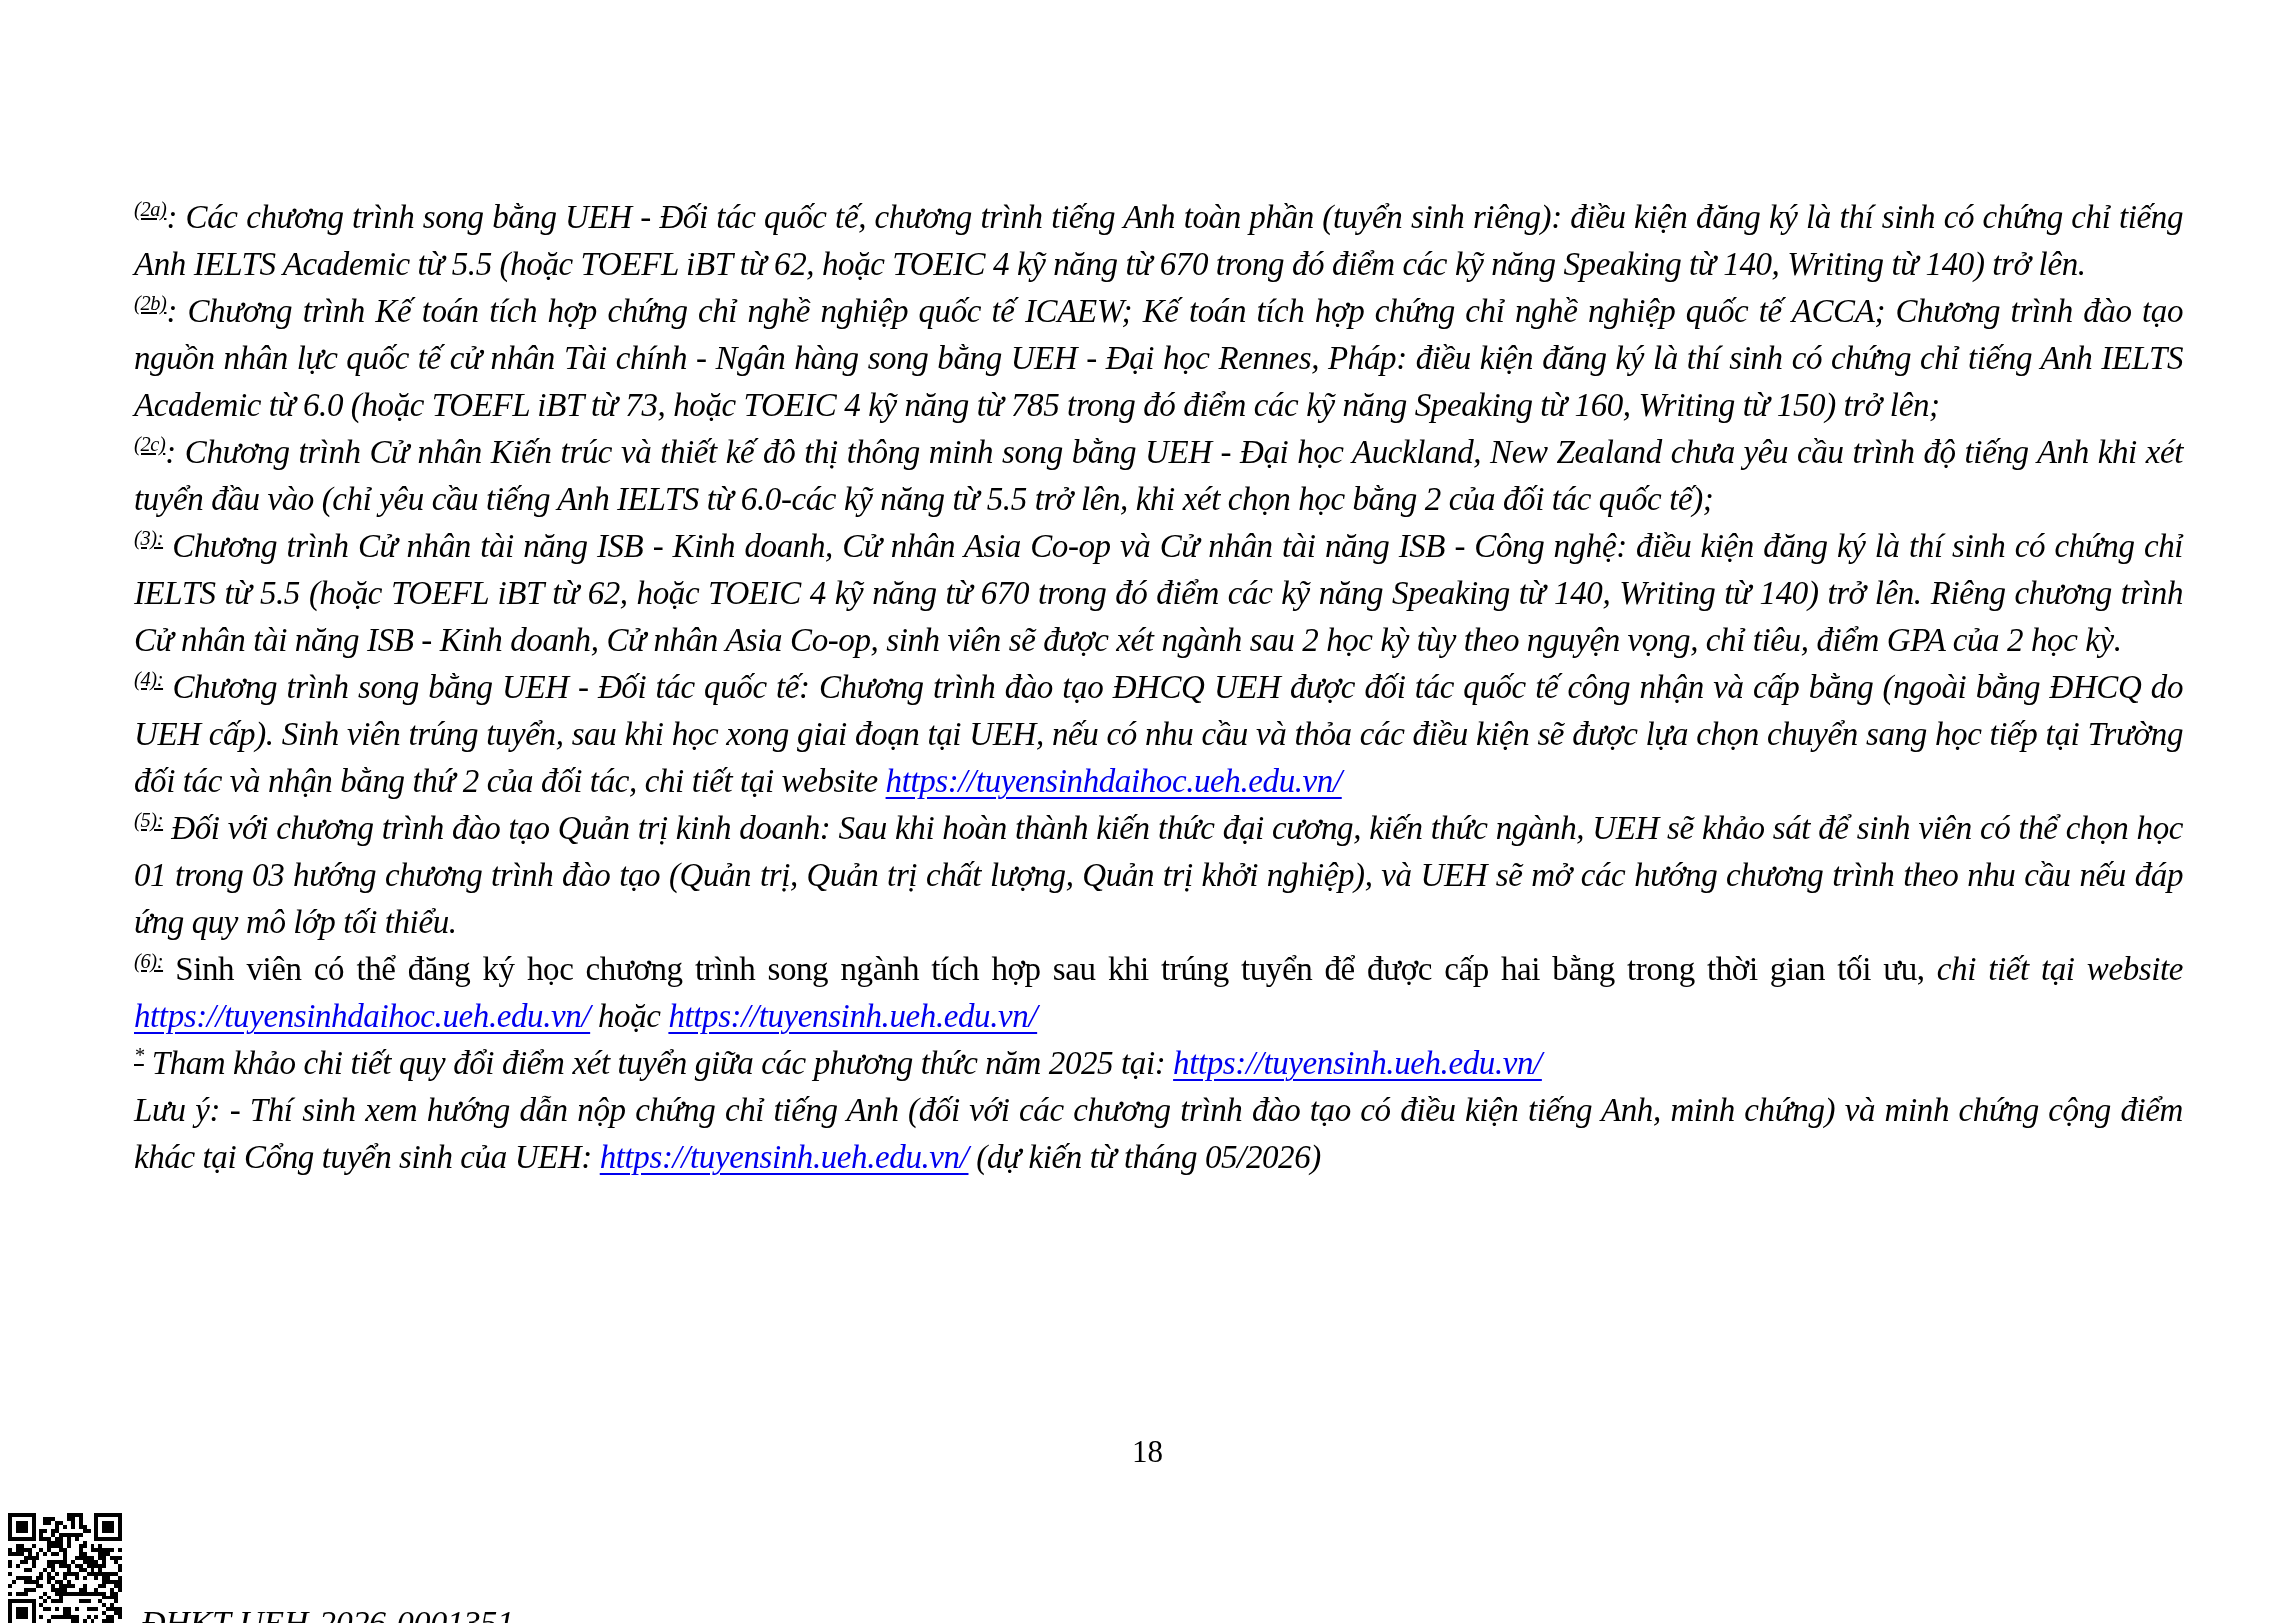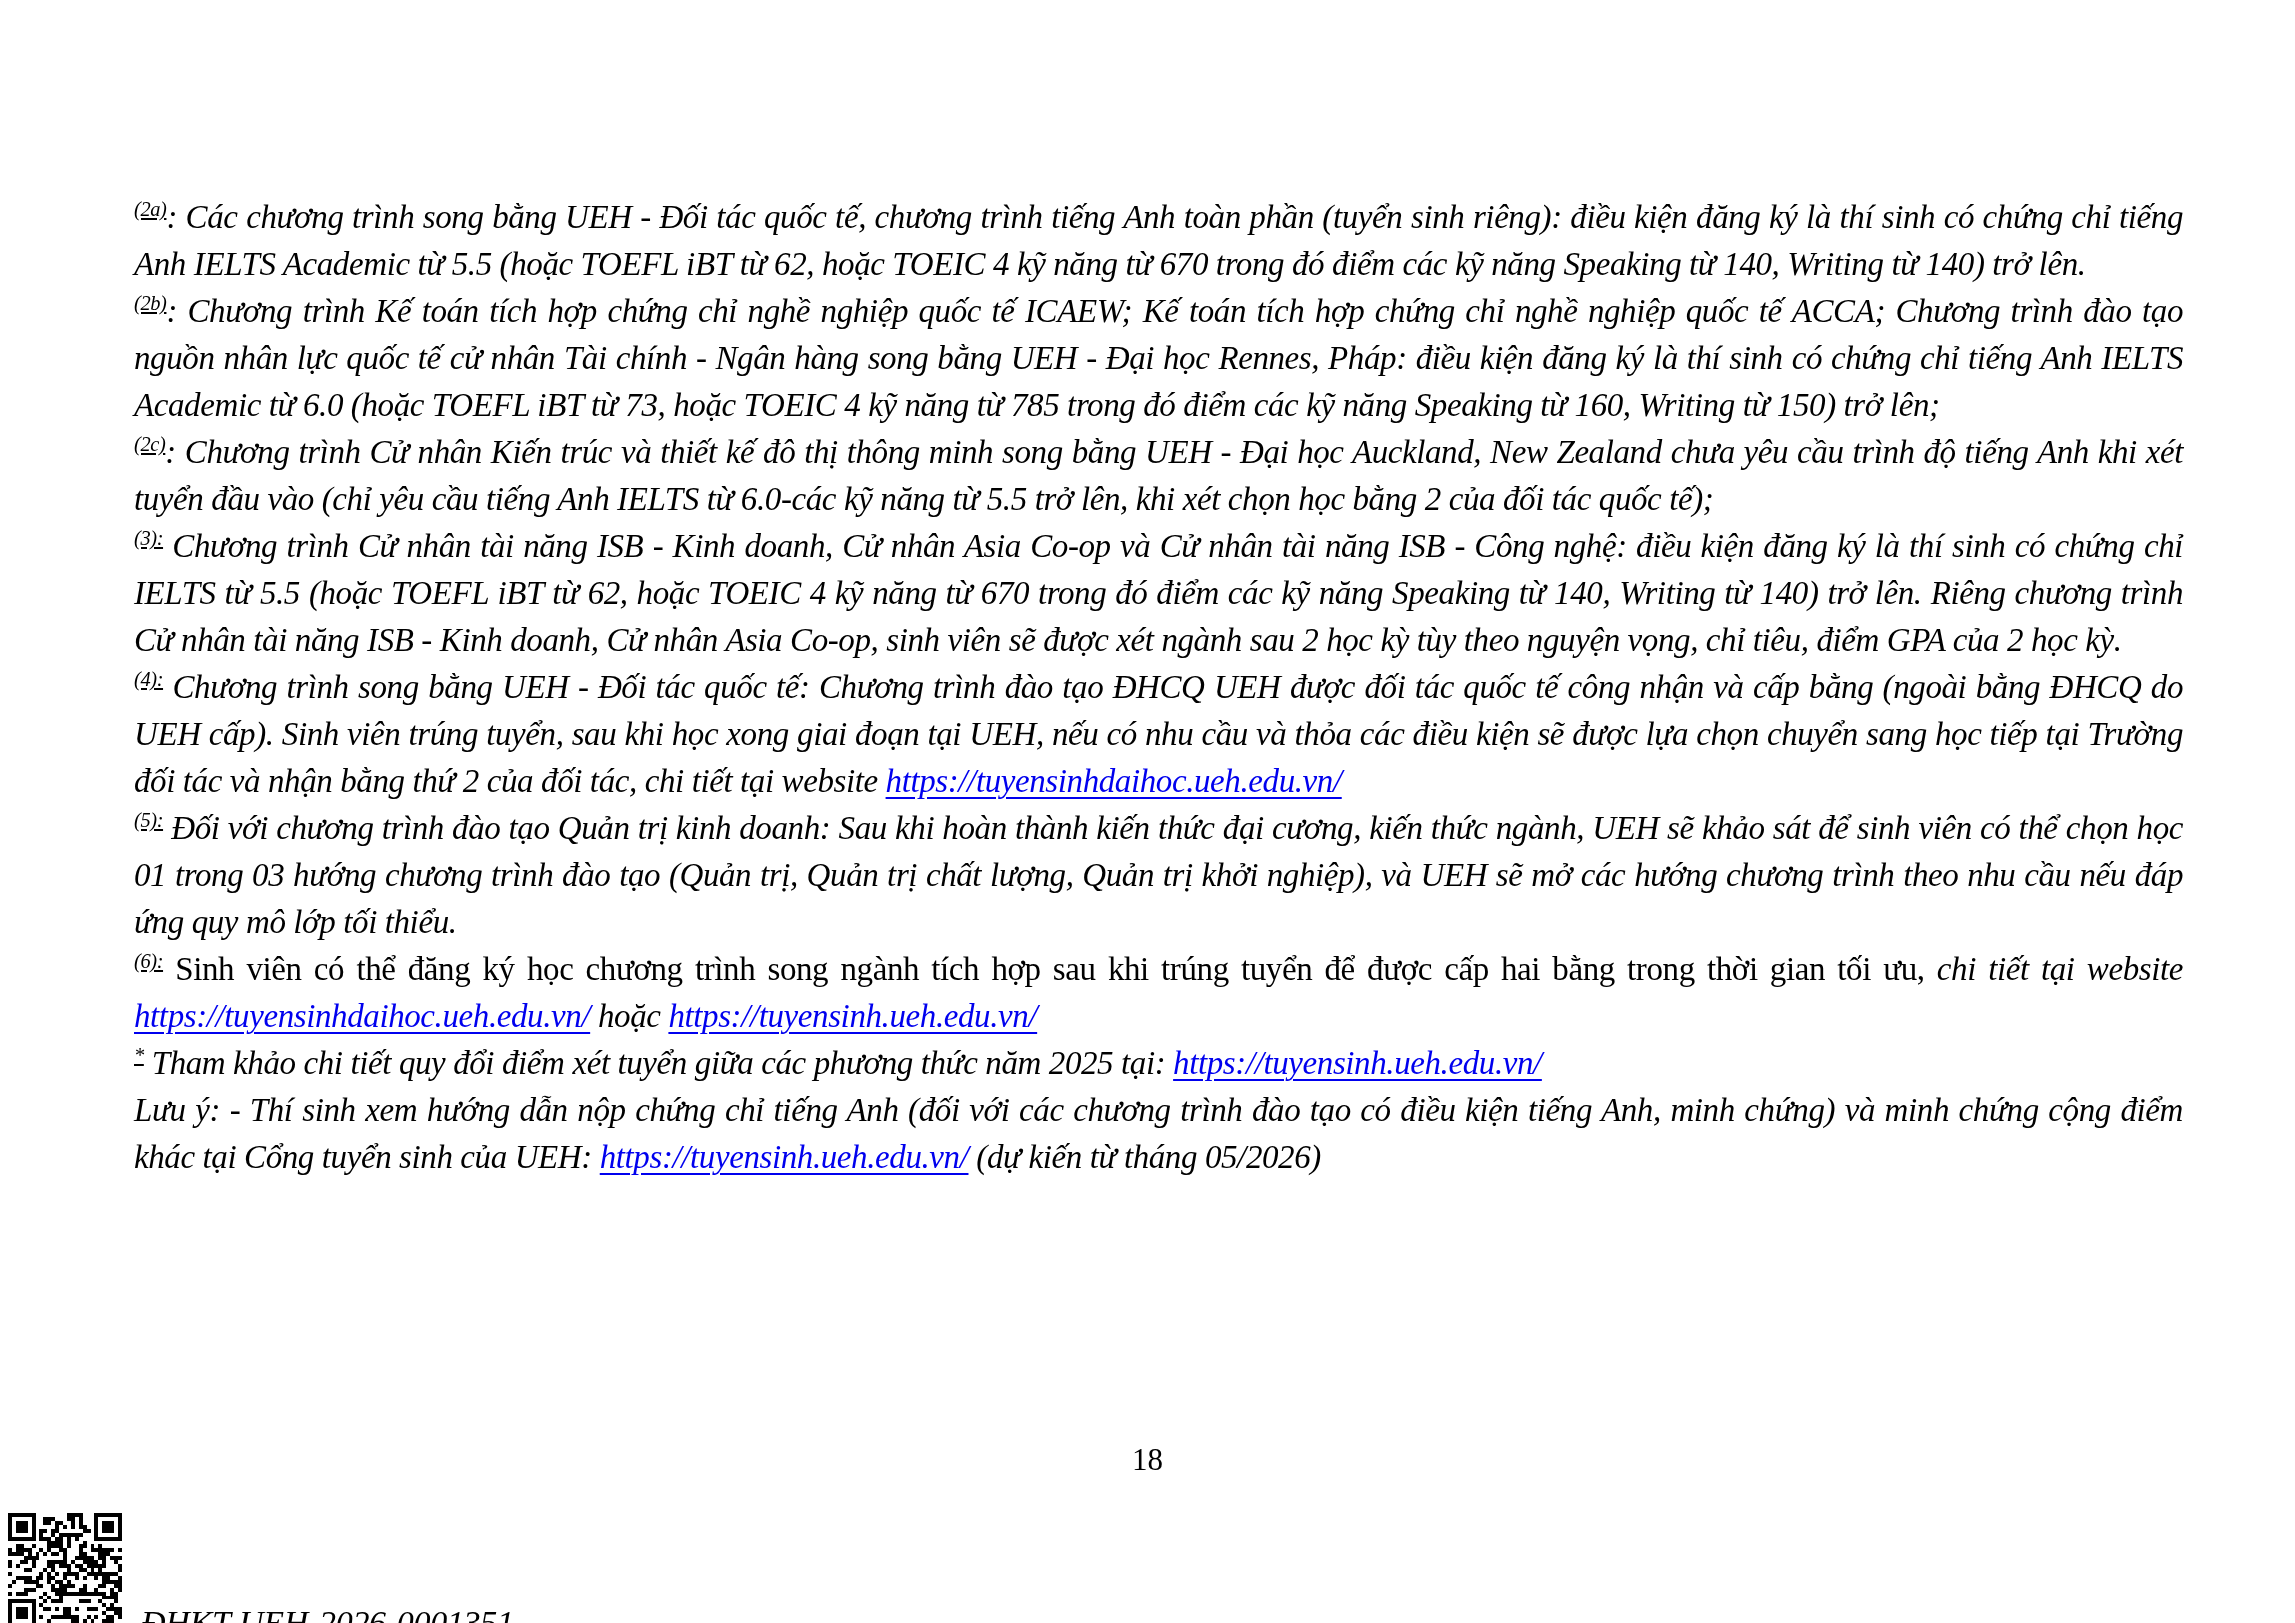--- a/index.html
+++ b/index.html
@@ -16,21 +16,21 @@
   }
   p.fn{margin:0;font-style:italic;}
   p.fn.indent{text-indent:73px;}
   sup.seg-sup{font-size:0.62em;line-height:0;vertical-align:super;font-style:italic;text-decoration:underline;}
   .seg-it{font-style:italic;}
   .seg-up{font-style:normal;}
   .seg-b{font-style:italic;font-weight:bold;}
   a.seg-link{font-style:italic;text-decoration:underline;text-decoration-thickness:2px;text-underline-offset:5.2px;}
   .page-number{
     position:absolute;left:0;right:0;top:1434px;text-align:center;
-    font-size:31px;font-style:normal;margin-top:8px;
+    font-size:31px;font-style:normal;
   }
   .doc-id{
     position:absolute;left:141px;top:1604px;
     font-size:34px;font-style:italic;letter-spacing:-0.3px;
   }
   .qr{position:absolute;left:7.9px;top:1513px;width:114px;height:114px;}
 </style>
 </head>
 <body style="background: rgb(255, 255, 255); color: rgb(0, 0, 0);">
 

